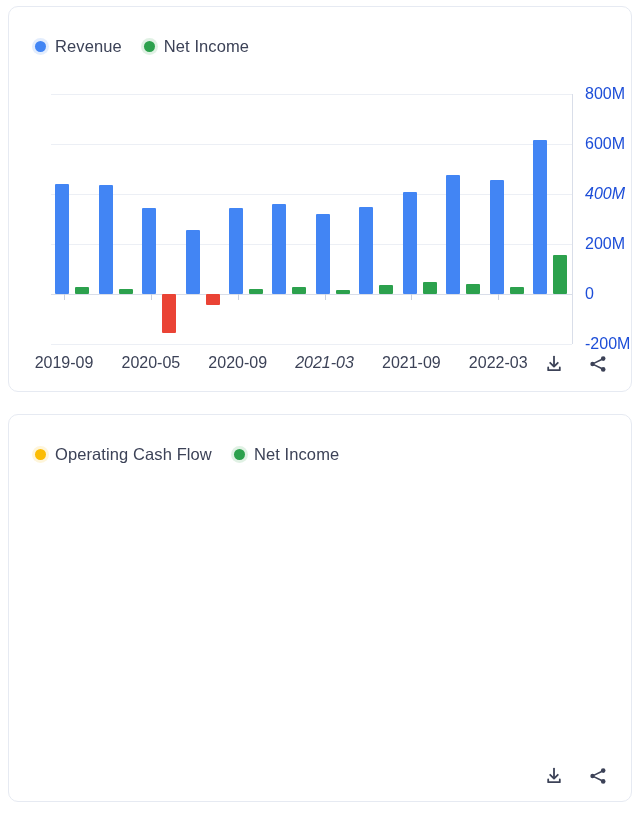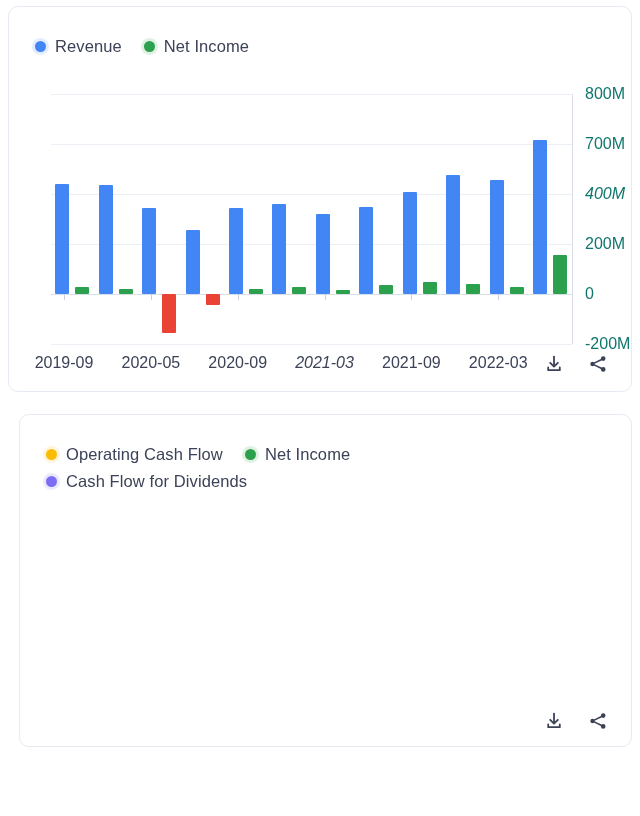--- a/index.html
+++ b/index.html
@@ -22,21 +22,21 @@
   .card {
     position: relative;
     box-sizing: border-box;
     background: #ffffff;
     border: 1px solid #e6eaf2;
     border-radius: 10px;
     margin-bottom: 22px;
     overflow: hidden;
   }
   .card-1 { height: 386px; padding-left: 15px; }
-  .card-2 { height: 333px; margin-left: 11px; }
+  .card-2 { height: 388px; }
 
   
   .legend {
     position: absolute;
     left: 26px;
     top: 30px;
     display: flex;
     flex-wrap: wrap;
     align-items: center;
     max-width: 540px;
@@ -84,21 +84,21 @@
     right: -1px;
     width: 1px;
     background: #d9dee9;
   }
   .ytick {
     position: absolute;
     left: 100%;
     margin-left: 13px;
     transform: translateY(-50%);
     font-size: 16px;
-    color: #0f766e;
+    color: #1d4ed8;
     white-space: nowrap;
   }
   .xtick-line {
     position: absolute;
     width: 1px;
     height: 6px;
     background: #c9d0de;
   }
   .xtick-label {
     position: absolute;
@@ -158,21 +158,21 @@
         <span class="legend-dot" style="background: rgb(44, 161, 77); box-shadow: rgba(44, 161, 77, 0.15) 0px 0px 0px 3px;"></span>
         <span class="legend-label">Net Income</span>
       </div>
     </div>
 
     <div class="plot plot-1">
       <div class="plot-inner" id="plot-1">
           <div class="gridline" style="top: 0px;"></div>
           <div class="ytick" style="top: 0px;">800M</div>
           <div class="gridline" style="top: 50px;"></div>
-          <div class="ytick" style="top: 50px;">700M</div>
+          <div class="ytick" style="top: 50px;">600M</div>
           <div class="gridline" style="top: 100px;"></div>
           <div class="ytick" style="top: 100px; font-style: italic;">400M</div>
           <div class="gridline" style="top: 150px;"></div>
           <div class="ytick" style="top: 150px;">200M</div>
           <div class="gridline zero" style="top: 200px;"></div>
           <div class="ytick" style="top: 200px;">0</div>
           <div class="gridline" style="top: 250px;"></div>
           <div class="ytick" style="top: 250px;">-200M</div>
           <div class="axis-right"></div>
           <div class="groups">
@@ -264,24 +264,20 @@
 
     <div class="legend">
       <div class="legend-item">
         <span class="legend-dot" style="background: rgb(251, 188, 4); box-shadow: rgba(251, 188, 4, 0.15) 0px 0px 0px 3px;"></span>
         <span class="legend-label">Operating Cash Flow</span>
       </div>
       <div class="legend-item">
         <span class="legend-dot" style="background: rgb(44, 161, 77); box-shadow: rgba(44, 161, 77, 0.15) 0px 0px 0px 3px;"></span>
         <span class="legend-label">Net Income</span>
       </div>
-      <div class="legend-item">
-        <span class="legend-dot" style="background: rgb(124, 109, 242); box-shadow: rgba(124, 109, 242, 0.15) 0px 0px 0px 3px;"></span>
-        <span class="legend-label">Cash Flow for Dividends</span>
-      </div>
     </div>
 
     <div class="actions actions-2">
       <div class="icon-btn">
         <svg width="20" height="20" viewBox="0 0 20 20" fill="none" stroke="#3c4257" stroke-width="1.8" stroke-linecap="round" stroke-linejoin="round">
           <path d="M10 2.6 V12.2"></path>
           <path d="M6.2 8.8 L10 12.6 L13.8 8.8"></path>
           <path d="M4.2 13.4 V16.2 H15.8 V13.4"></path>
         </svg>
       </div>

